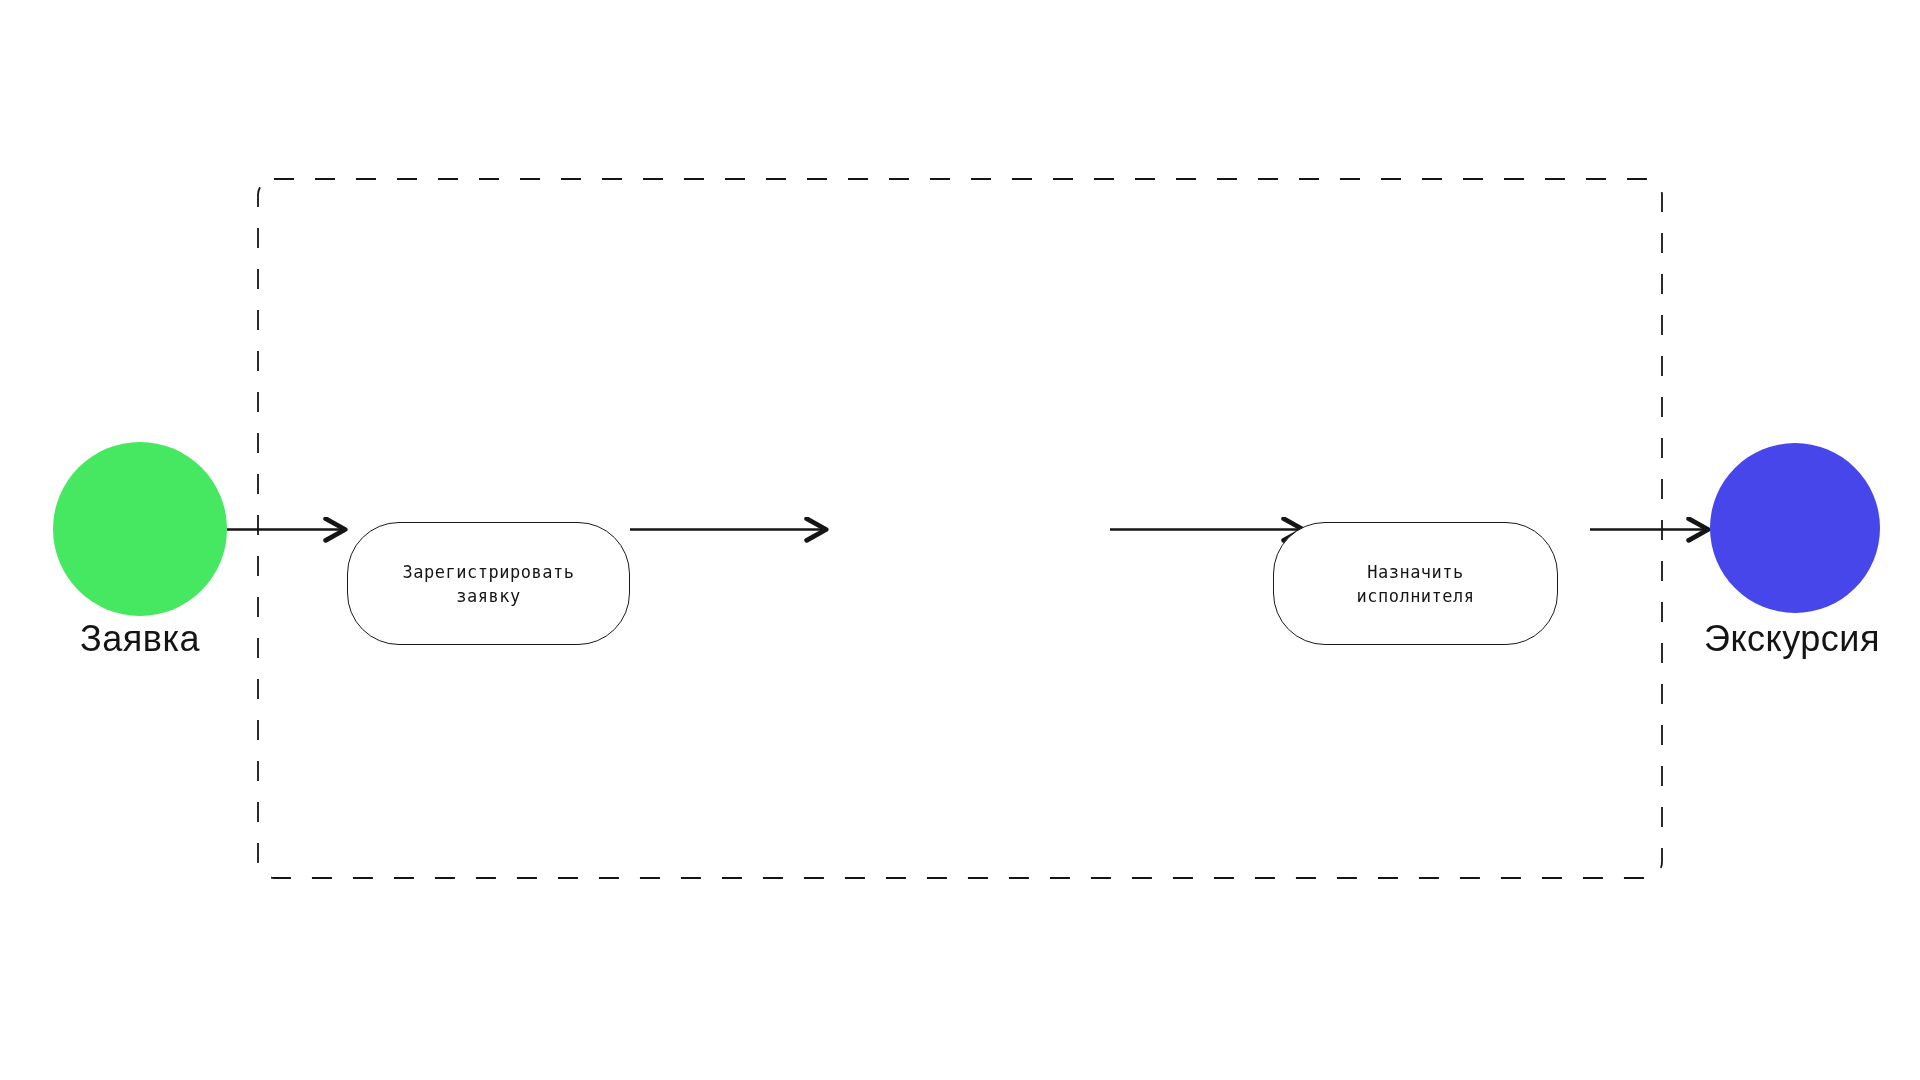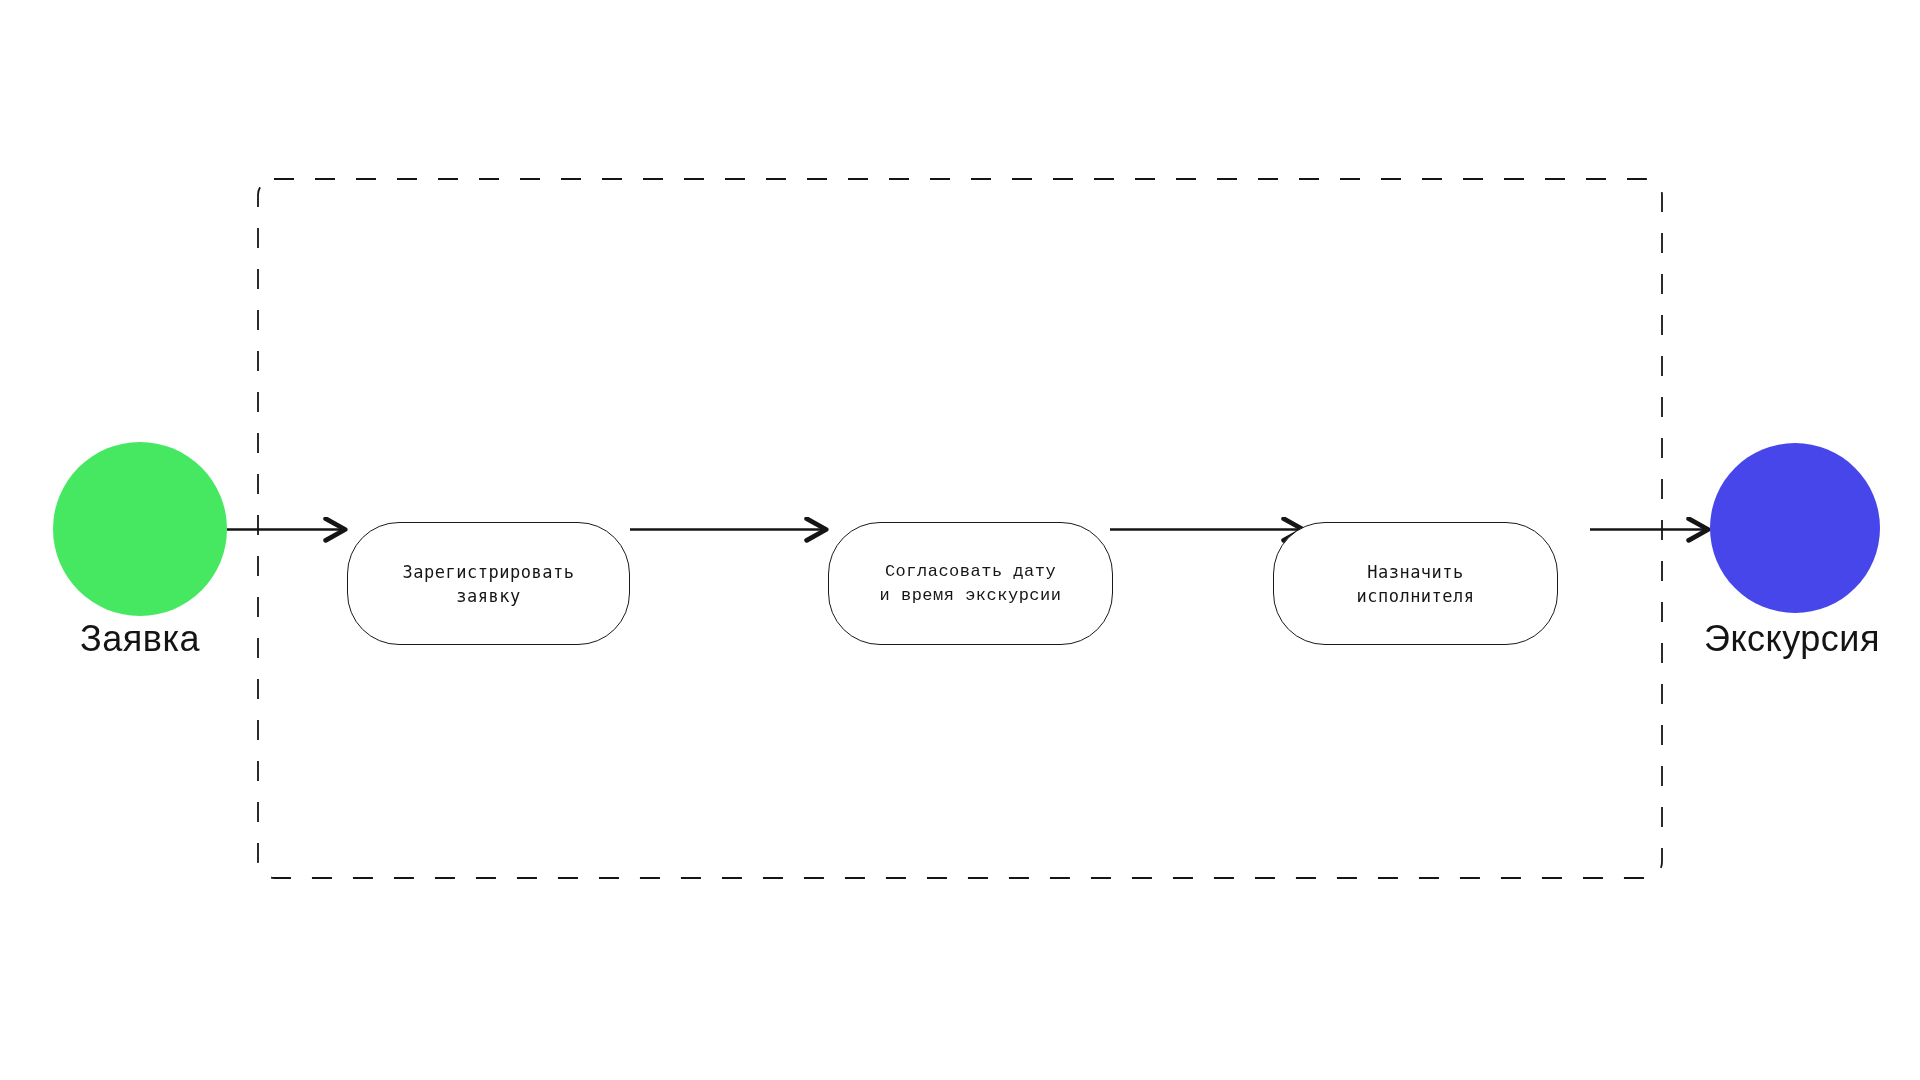--- a/index.html
+++ b/index.html
@@ -86,24 +86,20 @@
 
     <circle cx="140" cy="529" r="87" fill="#47E861"></circle>
     <circle cx="1795" cy="528" r="85" fill="#4746EA"></circle>
   </svg>
 
   <div class="step-box mono-sans" style="left: 347px; width: 283px;">
     <span>Зарегистрировать
 заявку</span>
   </div>
 
-  <div class="step-box mono-serif" style="left: 828px; width: 285px;">
-    <span>Согласовать дату
-и время экскурсии</span>
-  </div>
 
   <div class="step-box mono-sans" style="left: 1273px; width: 285px;">
     <span>Назначить
 исполнителя</span>
   </div>
 
   <div class="node-label label-start">Заявка</div>
 
   <div class="node-label label-end">Экскурсия</div>
 

